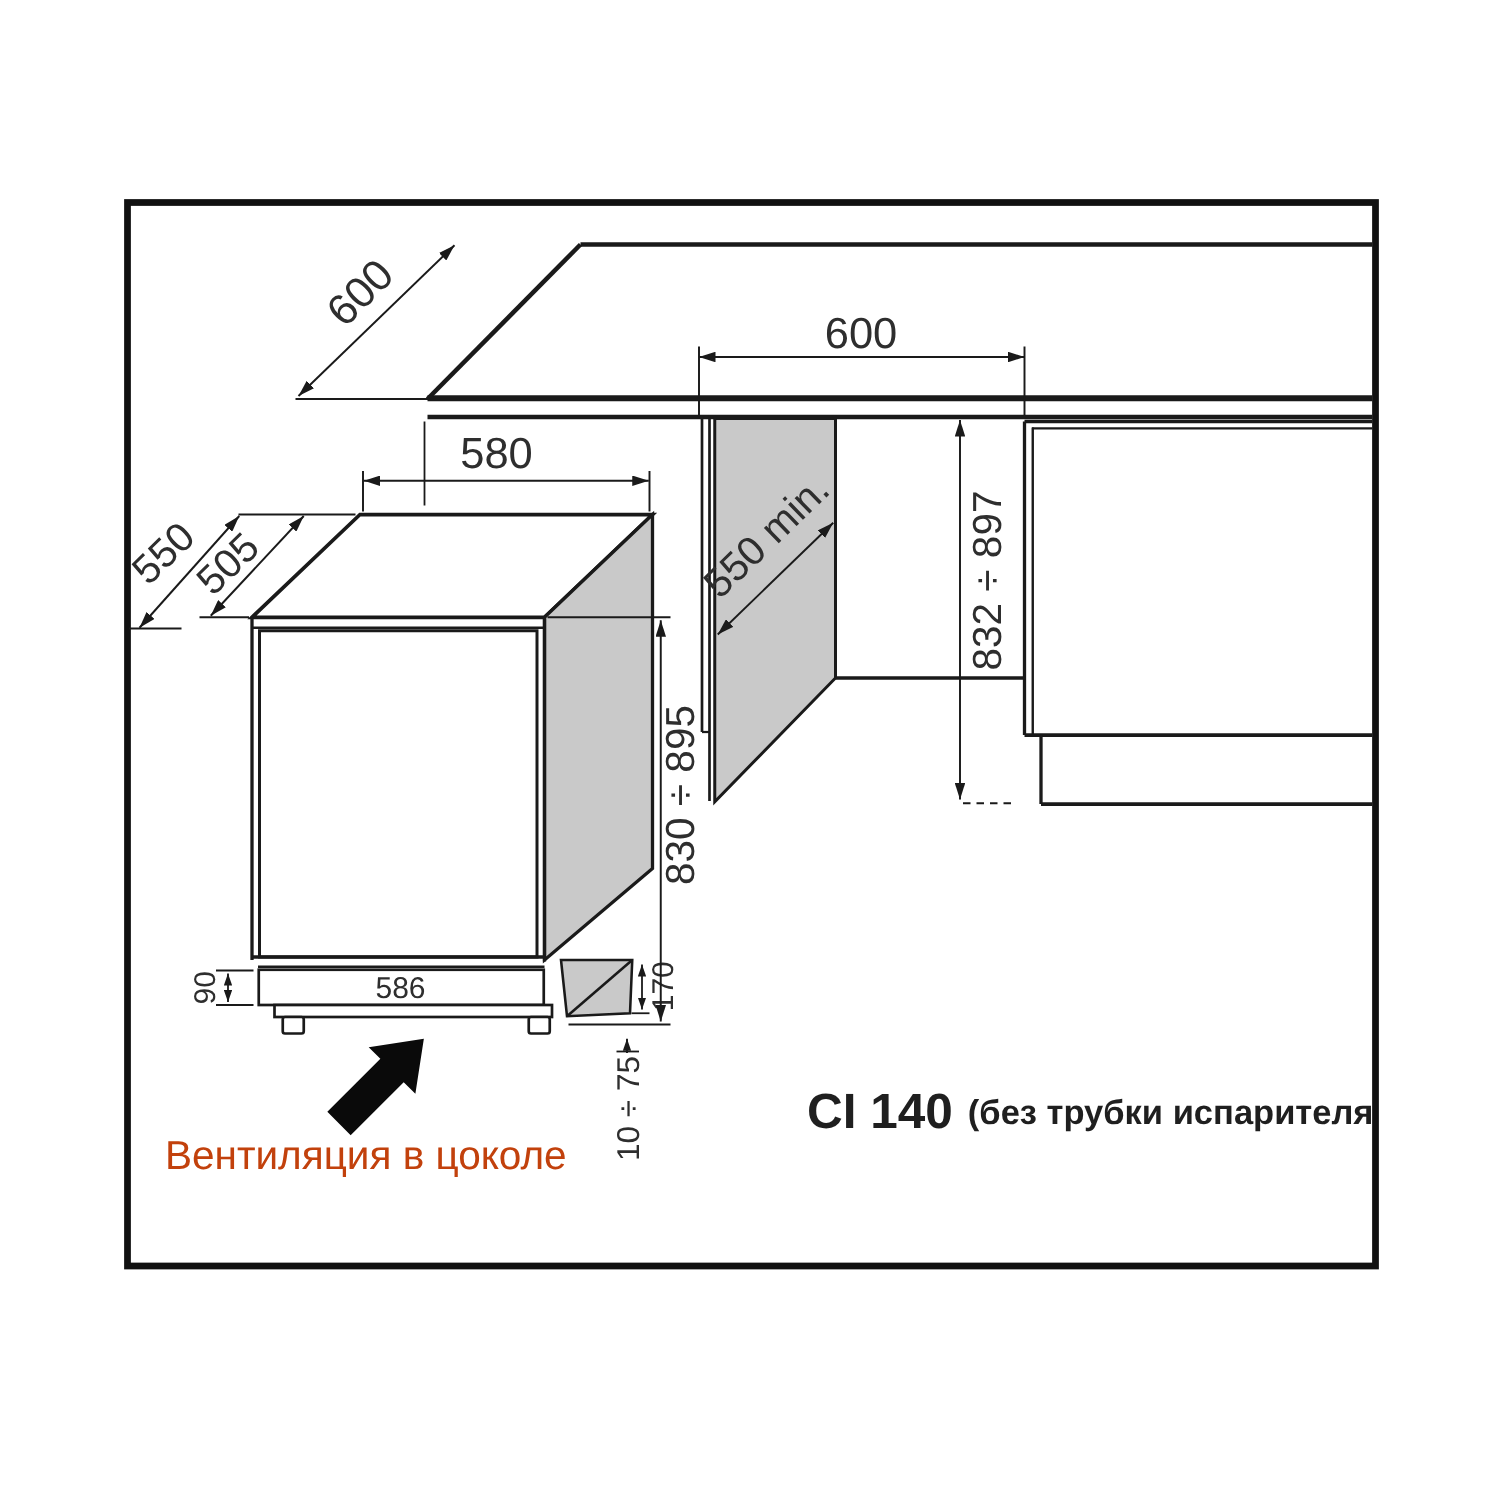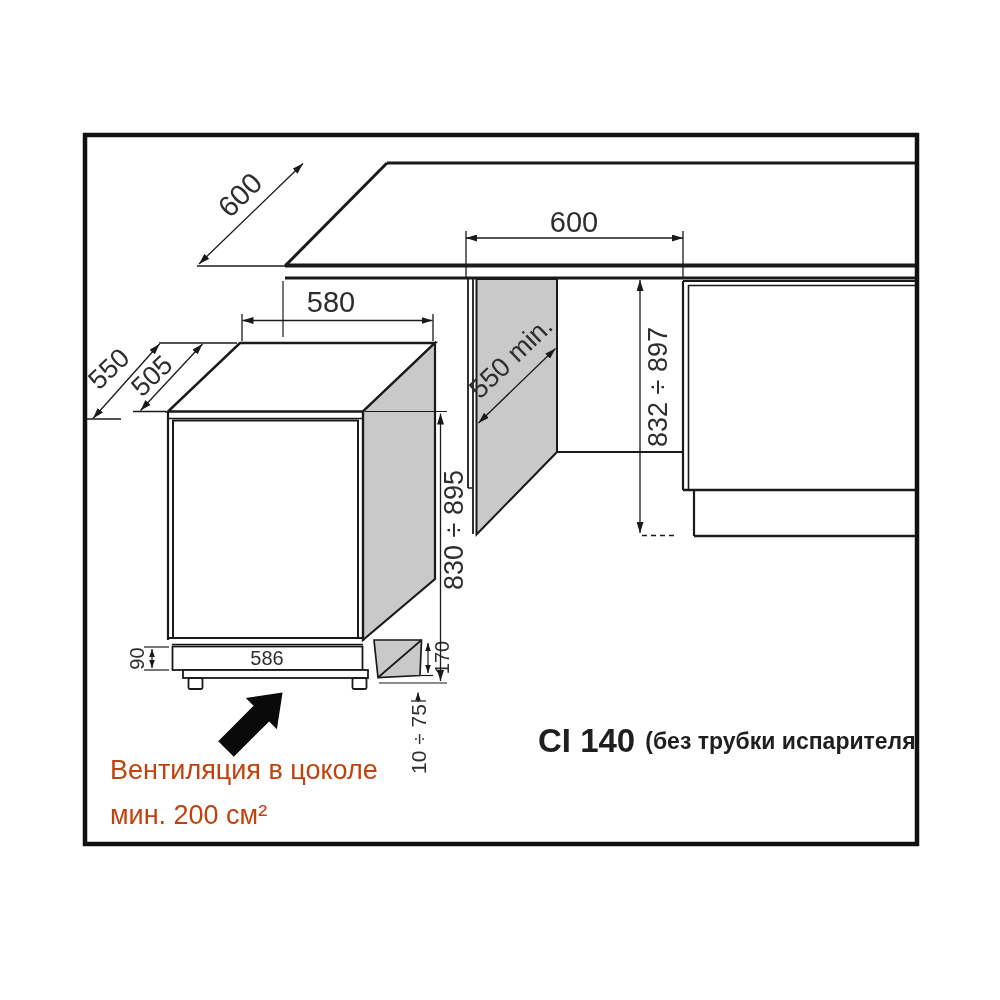--- a/index.html
+++ b/index.html
@@ -156,16 +156,15 @@
 
   <div class="labels">
     <div class="model-block">
       <span class="model-name">CI 140</span>
       <span class="model-note">
         <span>(без трубки испарителя</span><br>
       </span>
     </div>
     <div class="vent-block">
       <div class="vent-line1">Вентиляция в цоколе</div>
-      <div class="vent-line2">мин. 200 см²</div>
     </div>
   </div>
 </div>
 
 </body></html>

